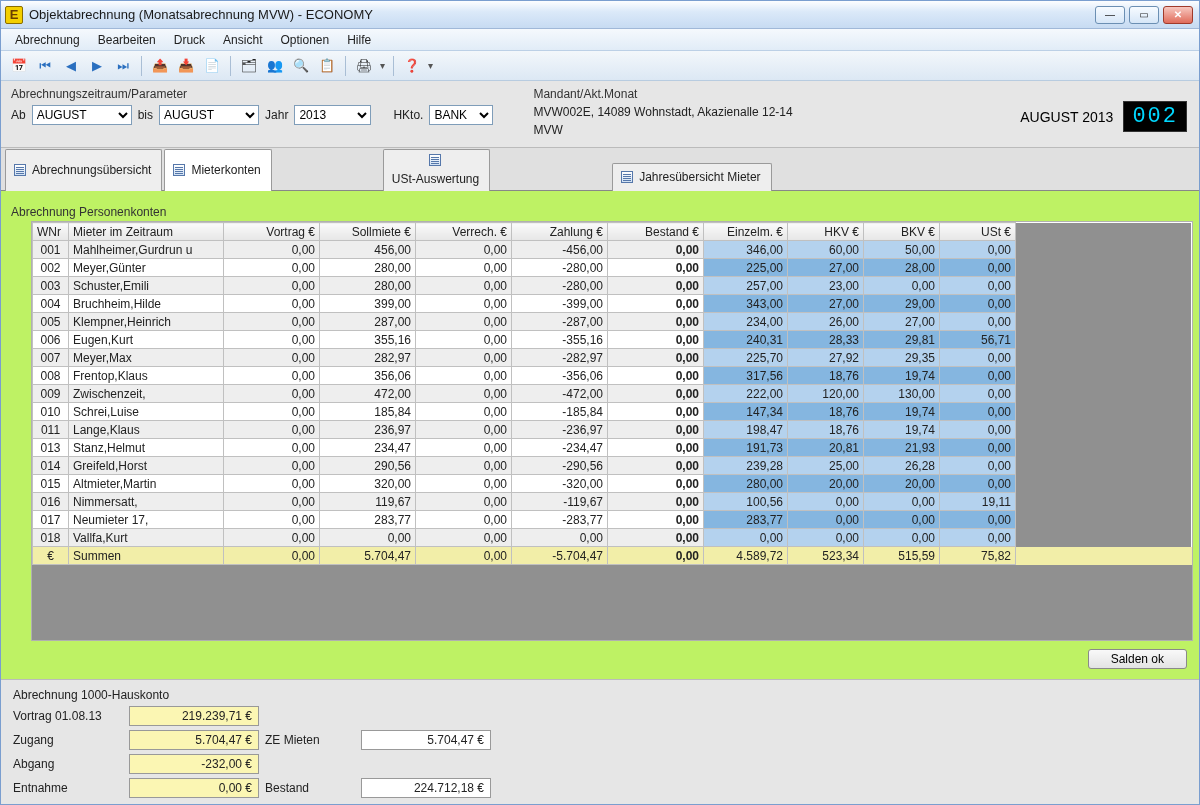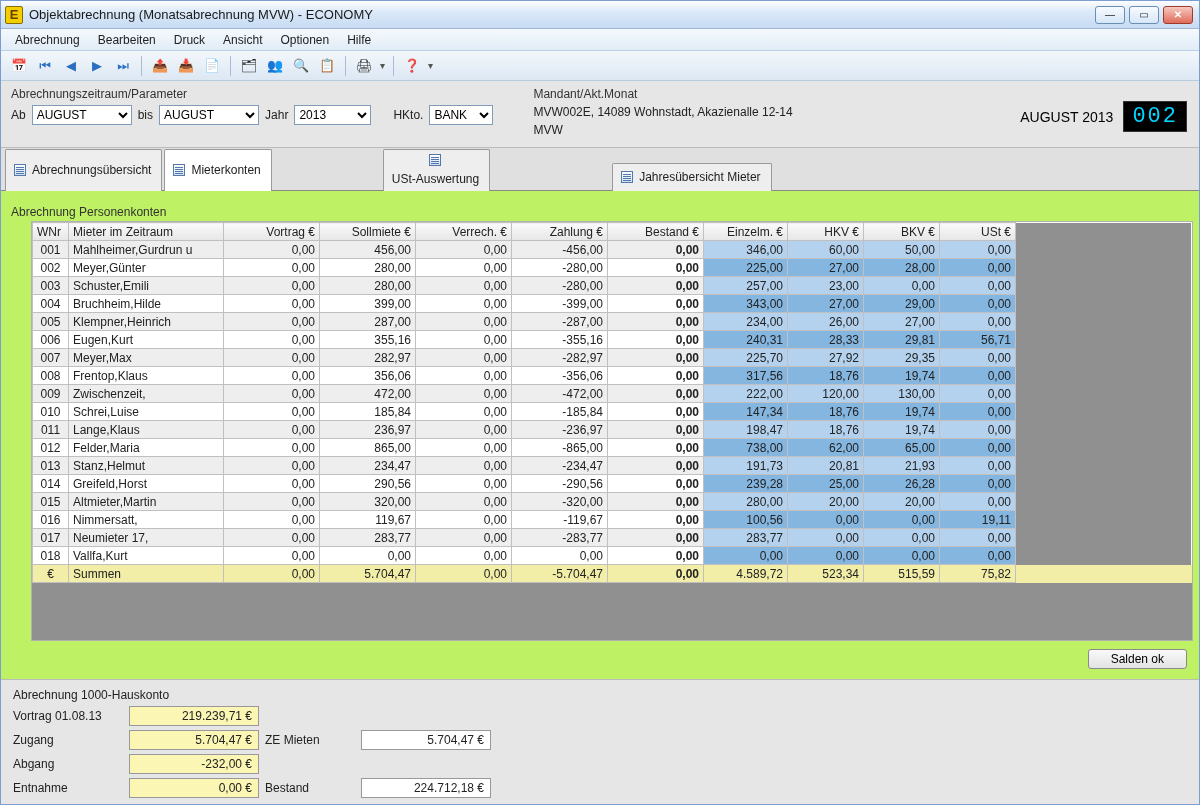--- a/index.html
+++ b/index.html
@@ -352,34 +352,20 @@
               <td class="num plain">0,00</td>
               <td class="num plain">-236,97</td>
               <td class="num bestand plain">0,00</td>
               <td class="num blue">198,47</td>
               <td class="num blue">18,76</td>
               <td class="num blue">19,74</td>
               <td class="num blue">0,00</td>
               <td class="pad"></td>
             </tr>
             <tr class="datarow">
-              <td class="id">012</td>
-              <td class="name">Felder,Maria</td>
-              <td class="num plain">0,00</td>
-              <td class="num plain">865,00</td>
-              <td class="num plain">0,00</td>
-              <td class="num plain">-865,00</td>
-              <td class="num bestand plain">0,00</td>
-              <td class="num blue">738,00</td>
-              <td class="num blue">62,00</td>
-              <td class="num blue">65,00</td>
-              <td class="num blue">0,00</td>
-              <td class="pad"></td>
-            </tr>
-            <tr class="datarow">
               <td class="id">013</td>
               <td class="name">Stanz,Helmut</td>
               <td class="num plain">0,00</td>
               <td class="num plain">234,47</td>
               <td class="num plain">0,00</td>
               <td class="num plain">-234,47</td>
               <td class="num bestand plain">0,00</td>
               <td class="num blue">191,73</td>
               <td class="num blue">20,81</td>
               <td class="num blue">21,93</td>

